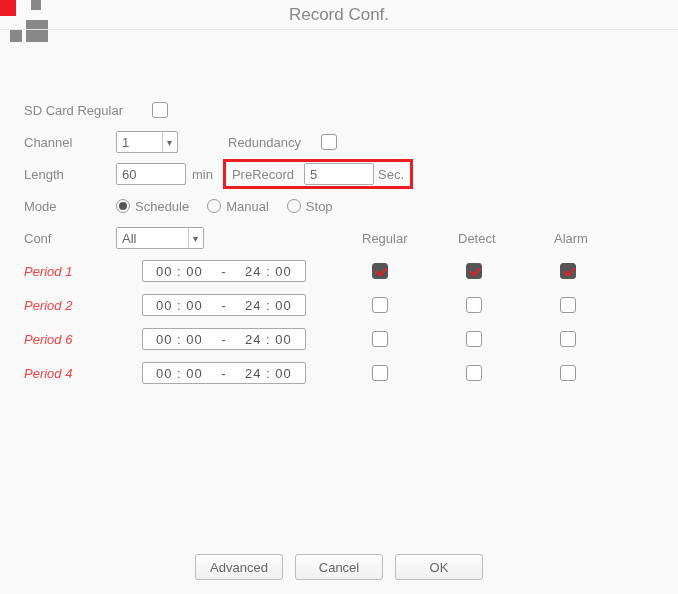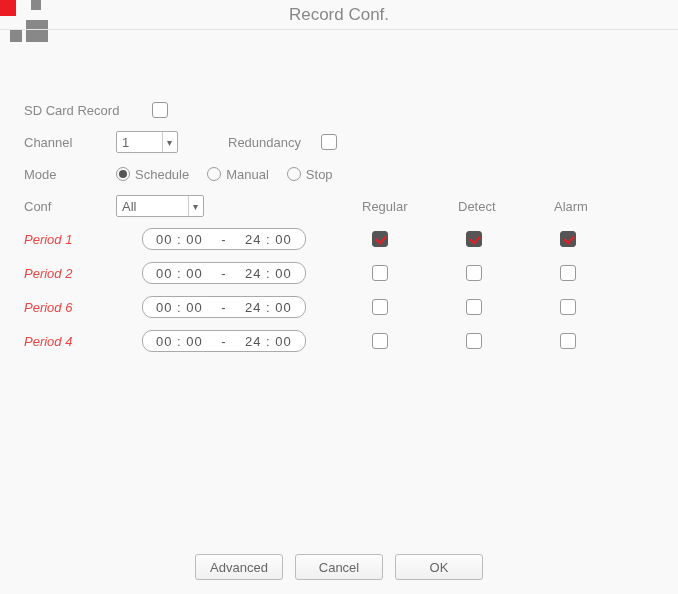--- a/index.html
+++ b/index.html
@@ -118,21 +118,21 @@
     border-left:1px solid #ccc;
     padding-left:4px;
     height:100%;
     display:flex;
     align-items:center;
     color:#666;
   }
   .numbox { width: 70px; }
   .time-range {
     border: 1px solid #aaa;
-    border-radius: 10px;
+    border-radius: 2px;
     background: #fff;
     height: 22px;
     width: 180px;
     display: inline-flex;
     align-items: center;
     justify-content: center;
     color: #555;
     font-size: 13px;
     letter-spacing: 1px;
     cursor: text;
@@ -197,36 +197,51 @@
     <div class="sq sq4"></div>
   </div>
 
   <div class="titlebar">
     <span>Record Conf.</span>
   </div>
 
   <div class="content">
 
     <div class="row">
-      <span class="label" style="min-width:128px">SD Card Record</span>
+      <span class="label" style="min-width:128px">SD Card Regular</span>
       <span class="cb"></span>
     </div>
 
     <div class="row">
       <span class="label">Channel</span>
       <span class="select">
         <span>1</span>
         <span class="caret">▾</span>
       </span>
       <span style="width:50px"></span>
       <span>Redundancy</span>
       <span style="width:20px"></span>
       <span class="cb"></span>
     </div>
 
+    <div class="row">
+      <span class="label">Length</span>
+      <span class="numbox">
+        <span>60</span>
+      </span>
+      <span class="unit">min</span>
+      <span class="highlight-box">
+        <span>PreRecord</span>
+        <span style="width:10px"></span>
+        <span class="numbox">
+          <span>5</span>
+        </span>
+        <span style="margin-left:4px">Sec.</span>
+      </span>
+    </div>
 
     <div class="row">
       <span class="label">Mode</span>
       <span class="radio-wrap">
         <span class="radio on"></span>
         <span>Schedule</span>
       </span>
       <span class="radio-wrap">
         <span class="radio"></span>
         <span>Manual</span>

